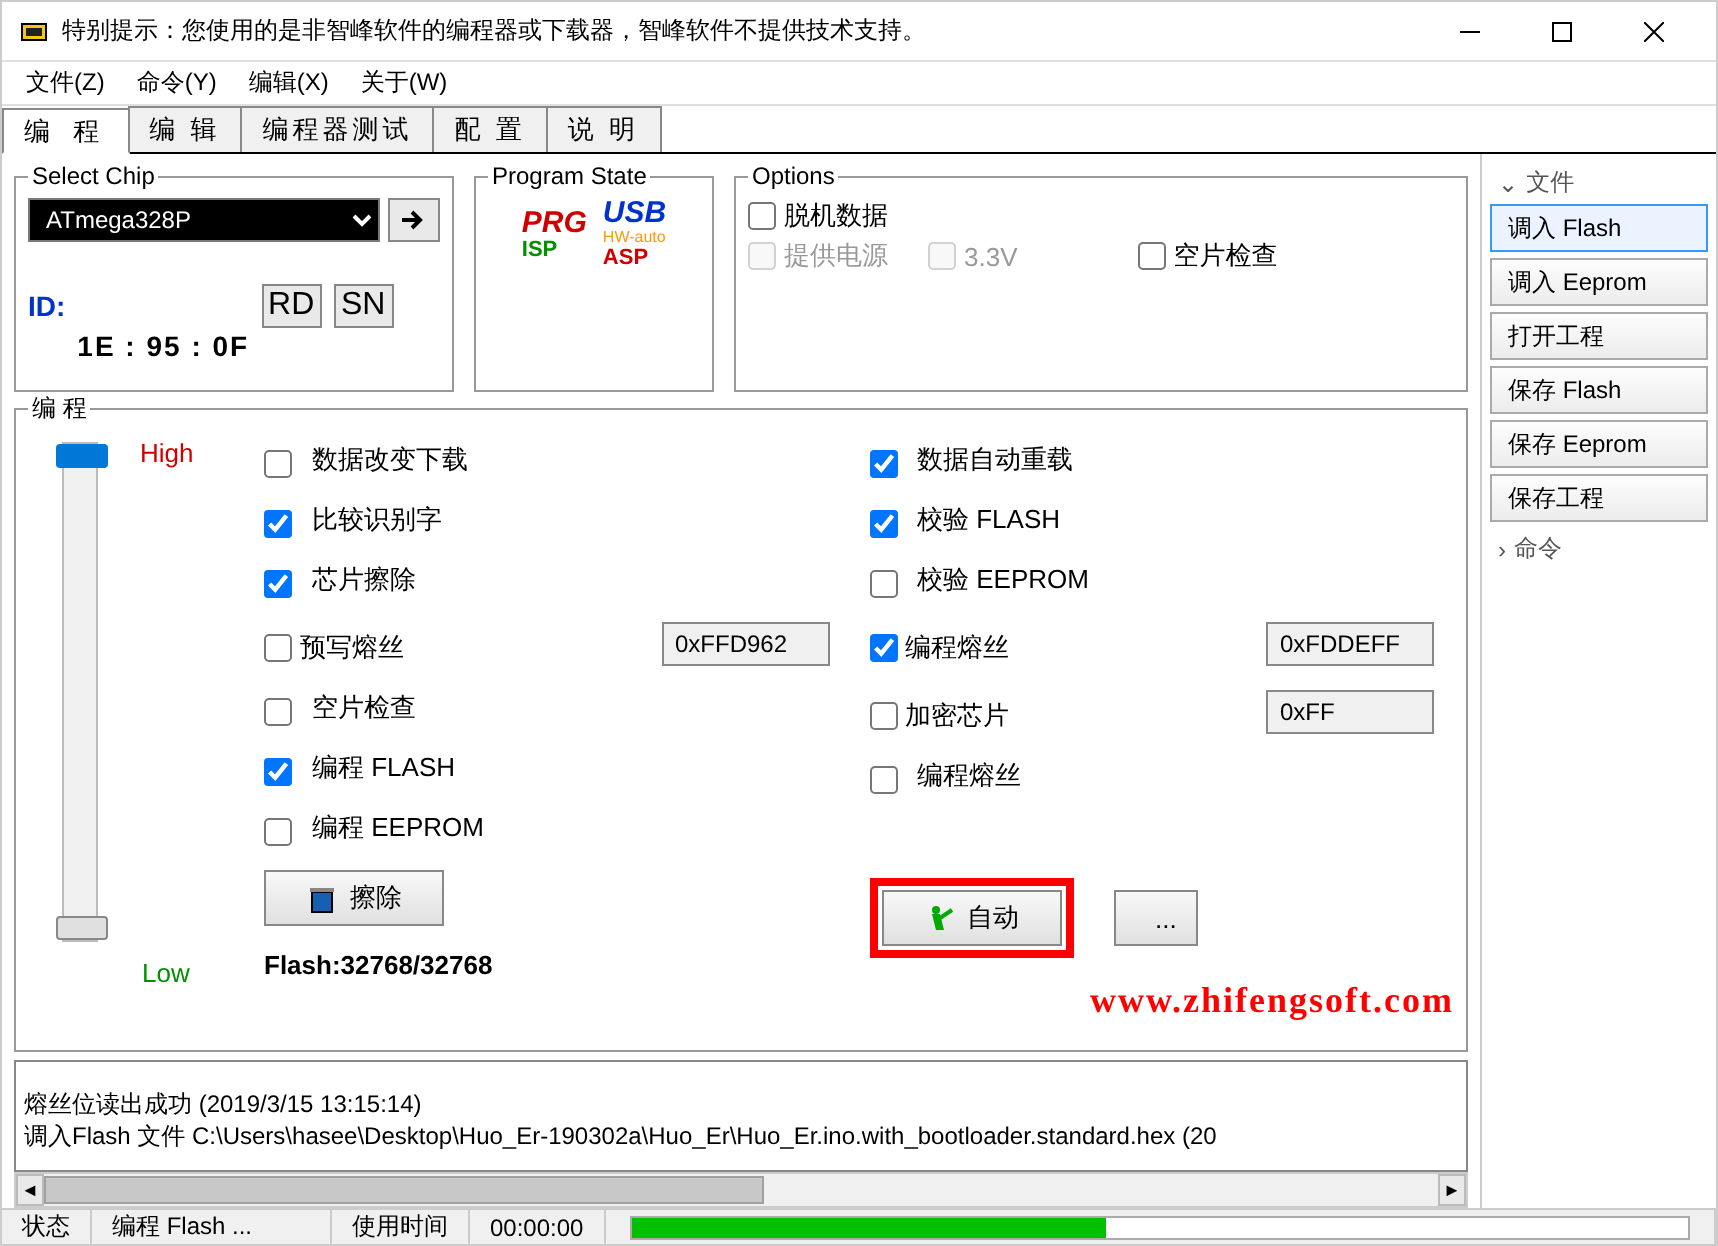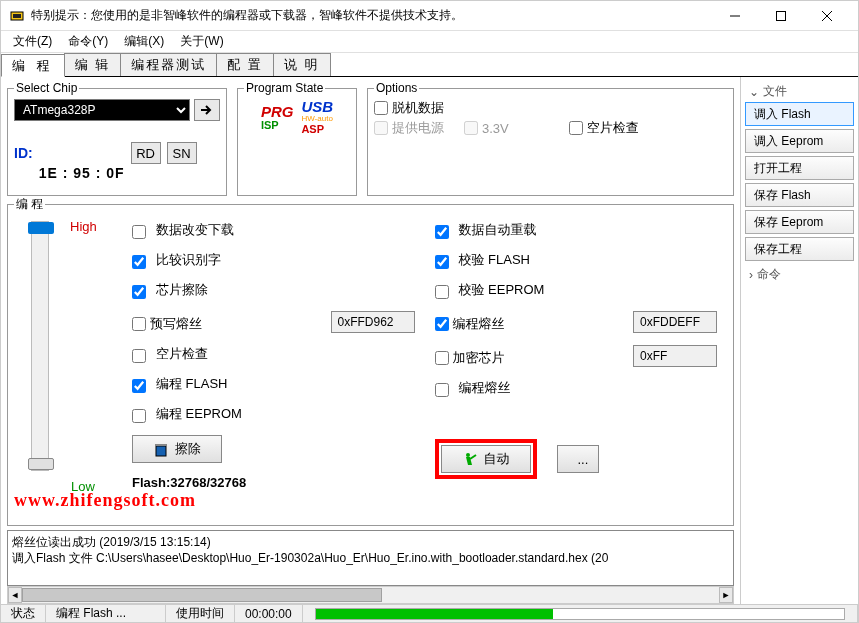--- a/index.html
+++ b/index.html
@@ -29,21 +29,21 @@
 
 .top-row { display: flex; padding: 4px 6px 0 6px; gap: 10px; }
 fieldset { border: 1px solid #999; padding: 4px 6px 14px 6px; font-size: 12px; }
 legend { font-size: 12px; padding: 0 2px; }
 .fs-chip { width: 220px; }
 .fs-state { width: 120px; }
 .fs-opts { flex: 1; }
 
 .chip-row { display: flex; align-items: center; gap: 4px; margin-bottom: 4px; }
 select.chip-sel { flex: 1; height: 22px; background: #000; color: #fff; border: 1px solid #7a7a7a; font-size: 12px; padding-left: 4px; }
-.mini-btn { width: 26px; height: 22px; border: 1px solid #888; background: #e9e9e9; cursor: pointer; display: flex; align-items: center; justify-content: center; font-size: 13px; }
+.mini-btn { width: 26px; height: 22px; border: 1px solid #888; background: #e9e9e9; cursor: pointer; display: flex; align-items: center; justify-content: center; font-size: 16px; }
 .id-line { display: flex; align-items: center; gap: 6px; }
 .id-label { color: #0033cc; font-weight: bold; font-size: 14px; }
 .id-val { font-weight: bold; font-size: 14px; letter-spacing: 1px; margin-top: 40px; }
 
 .state-imgs { display: flex; gap: 8px; align-items: center; justify-content: center; }
 .prg { color: #d00000; font-weight: bold; font-style: italic; font-size: 15px; text-align: center; line-height: 1; }
 .isp { color: #009000; font-weight: bold; font-size: 11px; }
 .usb { color: #0033cc; font-weight: bold; font-style: italic; font-size: 15px; text-align: center; line-height: 1; }
 .asp { color: #d00000; font-weight: bold; font-size: 11px; }
 .hw { color: #ff9900; font-size: 8px; }
@@ -66,29 +66,29 @@
 .hl-low { bottom: 0; left: 57px; color: #009000; }
 
 .col { flex: 1; display: flex; flex-direction: column; gap: 12px; padding: 4px 10px; position: relative; }
 .col .row { display: flex; align-items: flex-end; gap: 10px; font-size: 13px; }
 .hex-box { width: 84px; height: 22px; border: 1px solid #888; background: #f0f0f0; display: flex; align-items: center; padding: 0 6px; font-size: 12px; }
 .btn { height: 28px; padding: 0 20px; border: 1px solid #888; background: linear-gradient(#f8f8f8,#e0e0e0); cursor: pointer; display: inline-flex; align-items: center; gap: 6px; font-size: 13px; }
 .btn-row { display: flex; align-items: center; }
 .red-frame { border: 4px solid #ff0000; padding: 2px; display: inline-block; }
 .dots-btn { width: 34px; height: 28px; margin-left: 20px; }
 .stat-line { font-weight: bold; font-size: 13px; }
-.watermark { color: #ff0000; font-weight: bold; font-size: 18px; text-align: left; font-family: "Times New Roman", serif; letter-spacing: 1px; margin-top: -4px; }
+.watermark { color: #ff0000; font-weight: bold; font-size: 18px; text-align: right; font-family: "Times New Roman", serif; letter-spacing: 1px; margin-top: -4px; }
 
 
 .side-hdr { font-size: 12px; color: #555; padding: 2px 4px; display: flex; align-items: center; gap: 4px; }
 .side-btn { width: 100%; height: 24px; text-align: left; padding: 0 8px; margin-bottom: 3px; border: 1px solid #aaa; background: linear-gradient(#fdfdfd,#ececec); cursor: pointer; font-size: 12px; }
 .side-btn.active { border: 1px solid #3399ff; background: #eaf3ff; }
 
 
-.log { border: 1px solid #888; margin: 4px 6px 0 6px; height: 56px; overflow: auto; padding: 4px 4px; font-size: 12px; line-height: 1.3; background: #fff; }
+.log { border: 1px solid #888; margin: 4px 6px 0 6px; height: 56px; overflow: auto; padding: 14px 4px; font-size: 12px; line-height: 1.3; background: #fff; }
 .hscroll { height: 18px; margin: 0 6px 2px 6px; background: #f0f0f0; border: 1px solid #ccc; position: relative; }
 .hscroll .thumb { position: absolute; left: 14px; top: 1px; width: 360px; height: 14px; background: #c8c8c8; border: 1px solid #a0a0a0; }
 .hscroll .arr { position: absolute; top: 0; width: 14px; height: 16px; background: #e9e9e9; border: 1px solid #bbb; display: flex; align-items: center; justify-content: center; font-size: 9px; }
 .hscroll .arr.l { left: 0; }
 .hscroll .arr.r { right: 0; }
 
 
 .statusbar { height: 18px; background: #f0f0f0; display: flex; align-items: center; font-size: 12px; border-top: 1px solid #ccc; position: absolute; bottom: 0; left: 0; right: 0; }
 .statusbar > div { padding: 0 10px; border-right: 1px solid #ccc; height: 100%; display: flex; align-items: center; }
 .prog-bar { flex: 1; height: 12px; background: #fff; border: 1px solid #aaa; margin: 0 6px; position: relative; }

